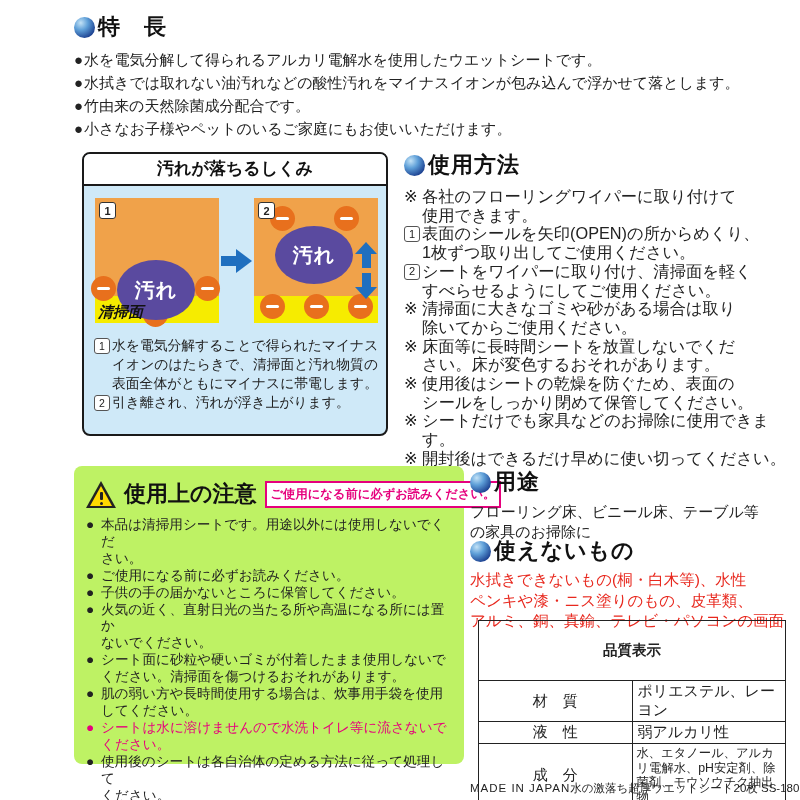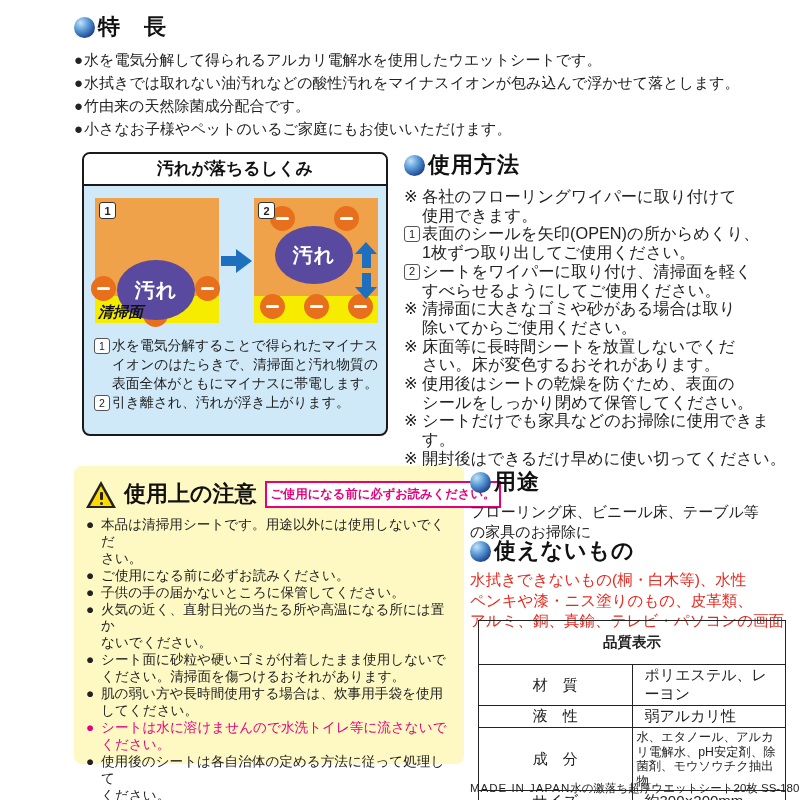--- a/index.html
+++ b/index.html
@@ -56,21 +56,21 @@
     border-radius:3px;display:flex;align-items:center;justify-content:center;font-size:10.5px;color:#222;}
   .t-line{display:block;}
   
   .sec-usage{left:404px;top:150px;width:392px;}
   .usage-list{margin-top:7px;font-size:16.3px;line-height:18.7px;color:#222;}
   .u-item{position:relative;padding-left:18px;}
   .u-item .mk{position:absolute;left:0;top:0;}
   .u-item .mkbox{position:absolute;left:0;top:2px;width:14px;height:14px;background:#fff;border:1.2px solid #555;
     border-radius:3px;display:flex;align-items:center;justify-content:center;font-size:11px;color:#222;}
   
-  .caut{left:74px;top:466px;width:390px;height:298px;background:#fef9c3;border-radius:8px;box-sizing:border-box;}
+  .caut{left:74px;top:466px;width:390px;height:298px;background:#bef264;border-radius:8px;box-sizing:border-box;}
   .caut-head{display:flex;align-items:center;gap:8px;padding:13px 8px 4px 12px;}
   .caut-title{font-size:22px;font-weight:bold;color:#111;white-space:nowrap;}
   .notice{border:2px solid #e6007d;background:#fff;color:#e6007d;font-size:12.3px;font-weight:bold;
     padding:3px 4px;white-space:nowrap;}
   .caut-list{padding:4px 8px 0 12px;font-size:13.6px;line-height:16.9px;color:#222;}
   .c-item{position:relative;padding-left:15px;}
   .c-item .mk{position:absolute;left:0;top:0;}
   .c-item.pink{color:#e6007d;}
   
   .warn{position:relative;width:30px;height:27px;flex:0 0 auto;}
@@ -80,22 +80,22 @@
     border-left:11.5px solid transparent;border-right:11.5px solid transparent;border-bottom:20.5px solid #ffd900;}
   .warn .excl{position:absolute;left:13.5px;top:11px;width:3px;height:8px;background:#222;border-radius:1px;}
   .warn .excl-dot{position:absolute;left:13.5px;top:21.5px;width:3px;height:3px;background:#222;border-radius:50%;}
   
   .sec-apps{left:470px;top:467px;width:322px;}
   .apps-body{margin-top:5px;font-size:15px;line-height:20px;color:#222;font-family:Liberation Serif, serif;}
   .sec-nouse{left:470px;top:536px;width:322px;}
   .nouse-body{margin-top:4px;font-size:15.5px;line-height:20.5px;color:#e8281e;}
   
   .qtable{left:478px;top:620px;width:308px;border-collapse:collapse;table-layout:fixed;}
-  .qtable td{border:1.5px solid #222;font-size:15px;color:#222;padding:1px 12px;vertical-align:middle;}
-  .qtable .cap{text-align:center;font-weight:bold;font-size:14.5px;padding:12px 0;}
+  .qtable td{border:1.5px solid #222;font-size:15px;color:#222;padding:1px 5px;vertical-align:middle;}
+  .qtable .cap{text-align:center;font-weight:bold;font-size:14.5px;padding:20px 0;}
   .qtable .lbl{width:66px;text-align:center;white-space:nowrap;padding:1px 2px;}
   .qtable .small{font-size:12.3px;line-height:14.5px;padding:2px 4px;}
   
   .foot{left:470px;top:781px;width:318px;}
   .foot-row{display:flex;justify-content:space-between;align-items:baseline;}
   .made{font-size:11.5px;letter-spacing:1px;color:#222;white-space:nowrap;}
   .pcode{font-size:11.5px;color:#222;white-space:nowrap;}
   .barcode{margin-top:2px;text-align:right;font-size:20px;letter-spacing:2.5px;color:#0c4a6e;white-space:pre;
     font-family:"DejaVu Sans Mono","Liberation Mono",monospace;}
 </style>

